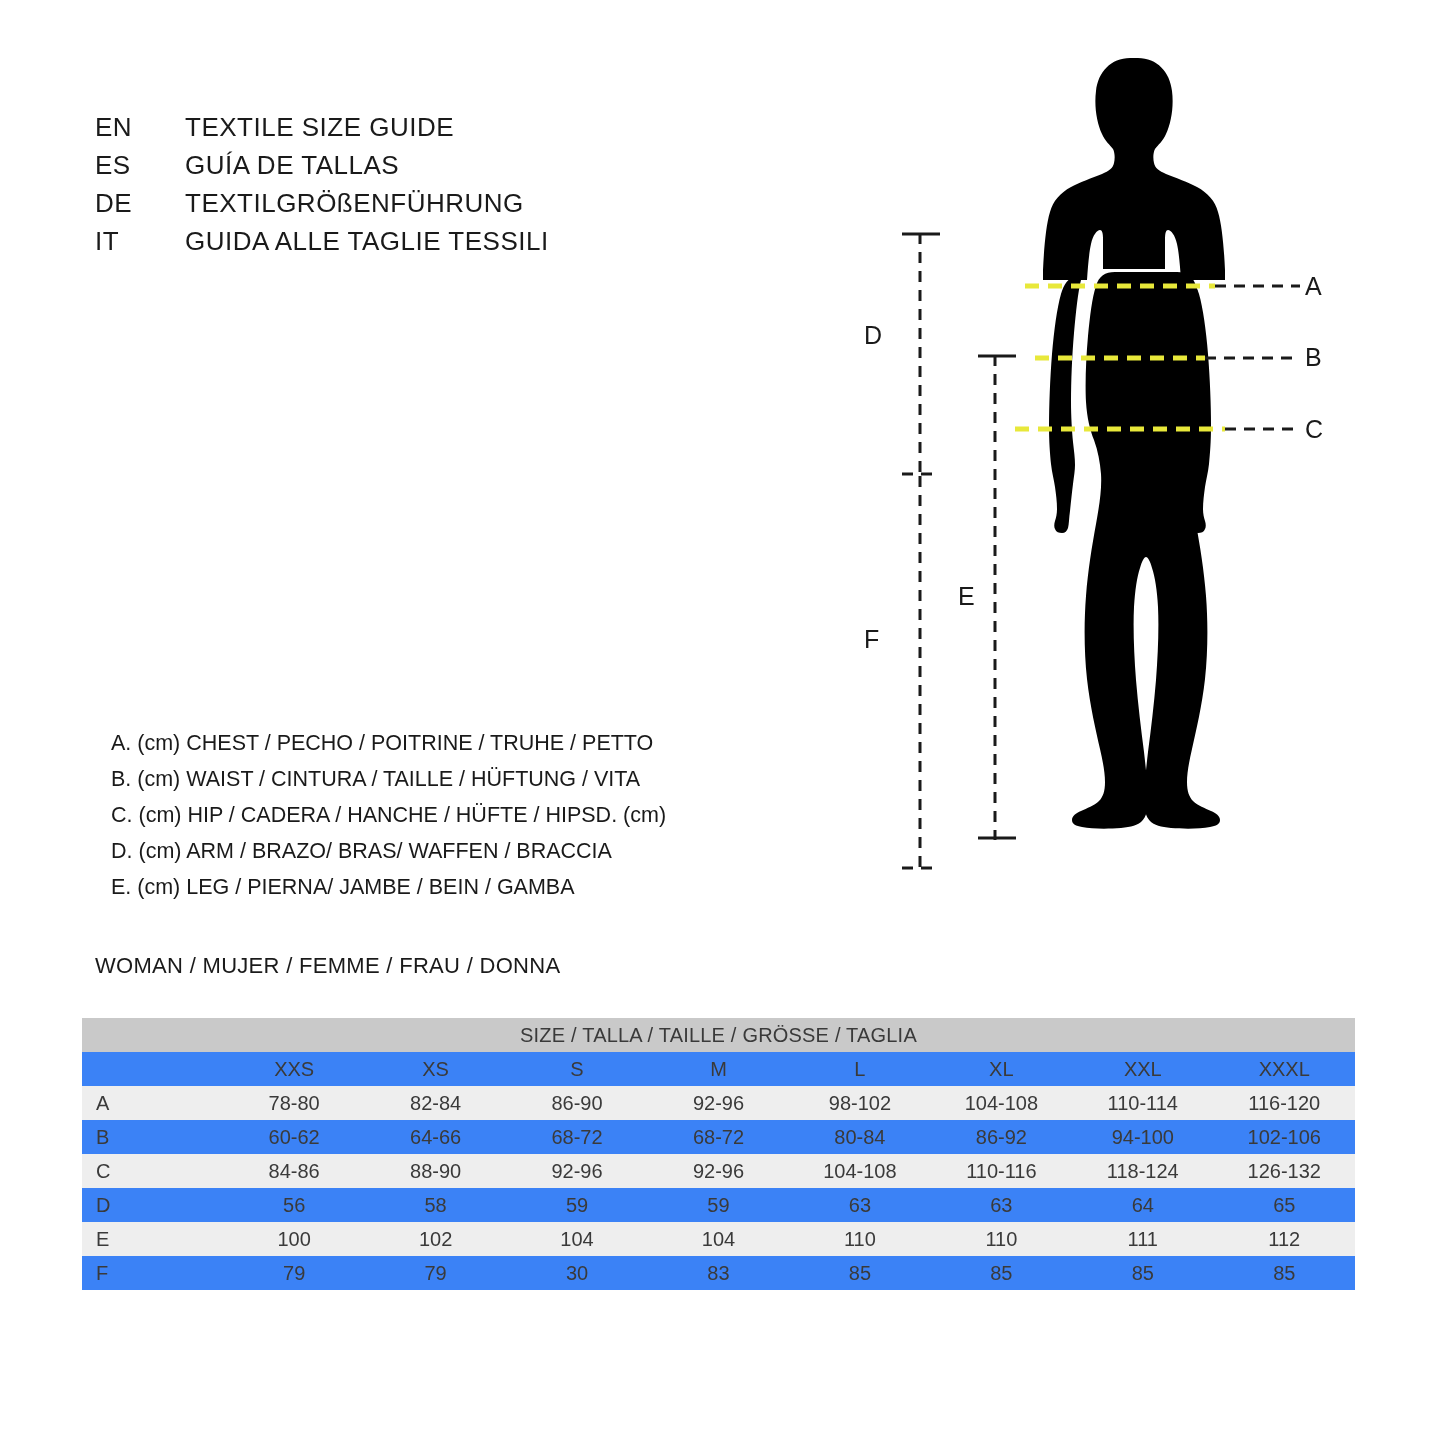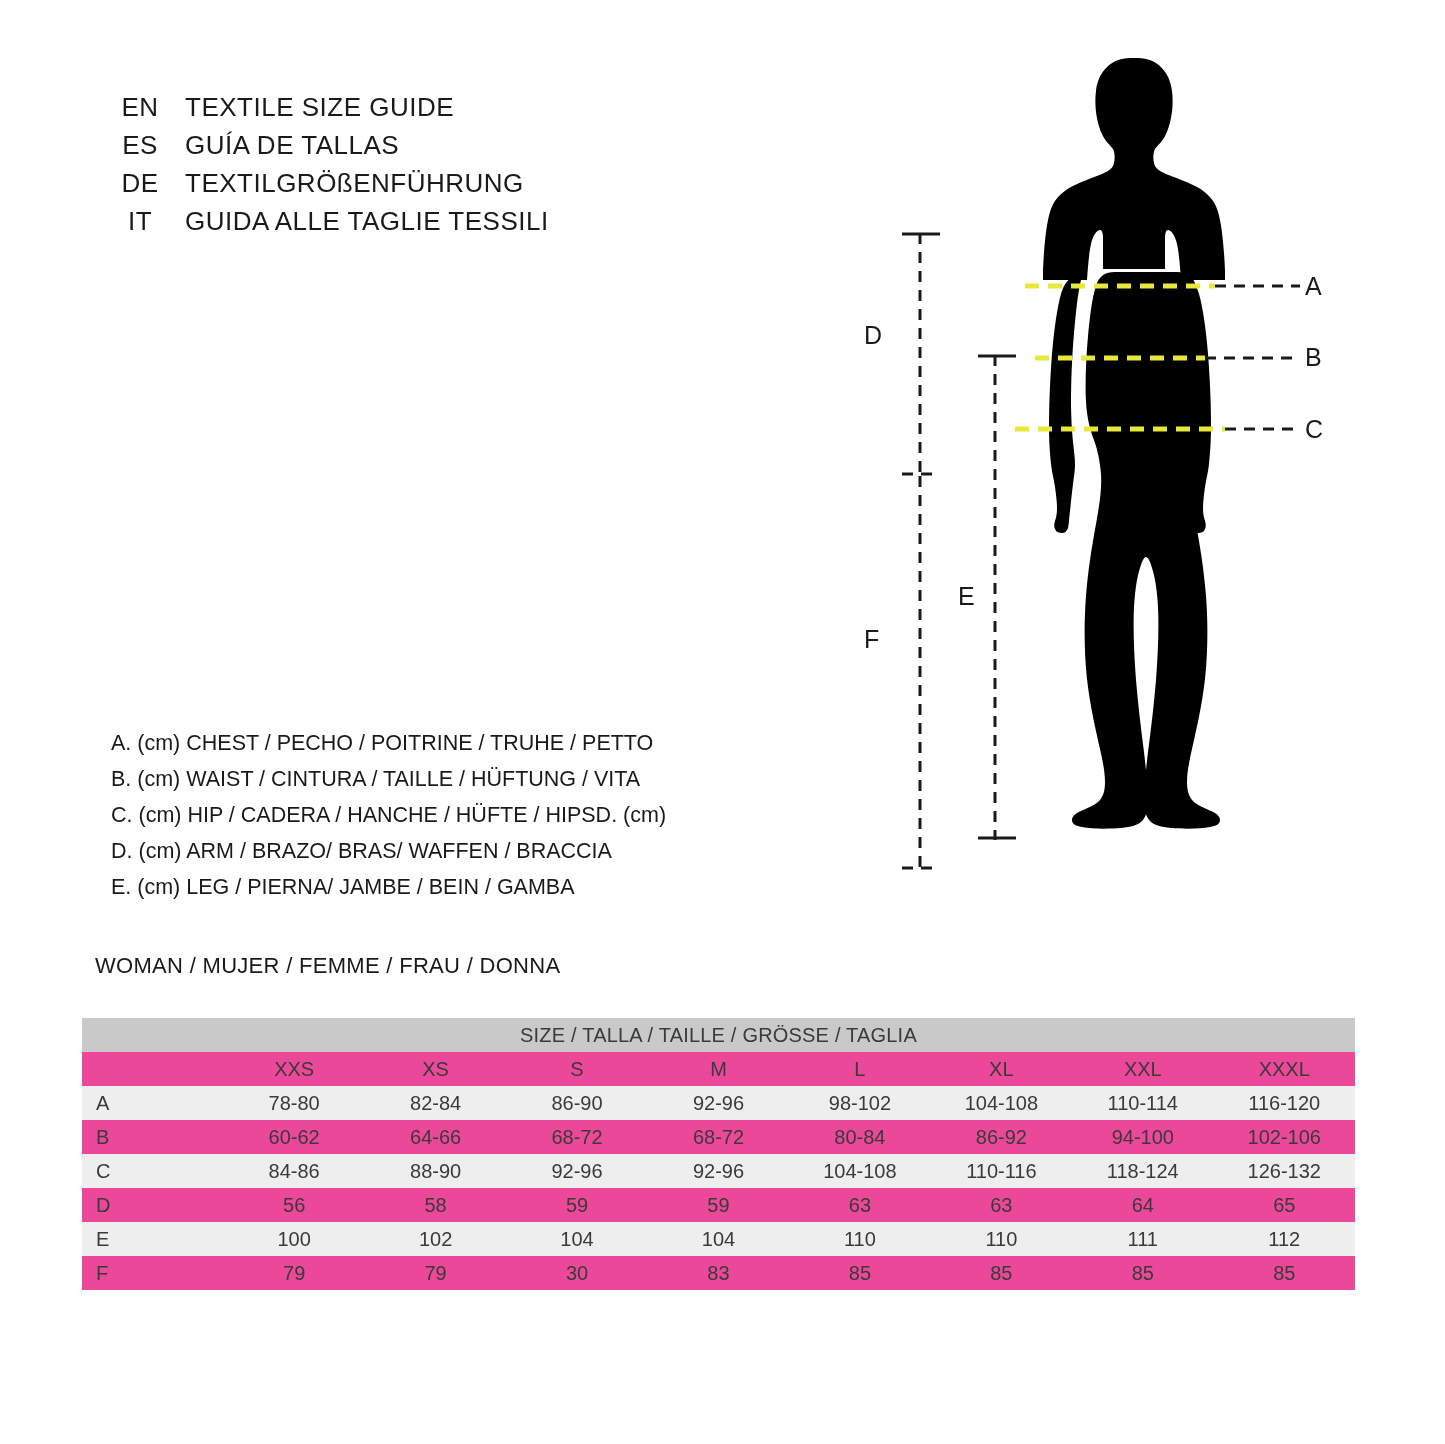--- a/index.html
+++ b/index.html
@@ -14,37 +14,37 @@
     color: #1a1a1a;
     position: relative;
     overflow: hidden;
   }
 
   
   .title-block {
     position: absolute;
     left: 95px;
     top: 92px;
-    text-align: center;
   }
   .title-row {
     display: flex;
     align-items: baseline;
     height: 38px;
   }
   .title-lang {
     width: 90px;
     font-size: 26px;
     letter-spacing: 0.5px;
     color: #1a1a1a;
   }
   .title-text {
     font-size: 26px;
     letter-spacing: 0.5px;
     color: #1a1a1a;
+    margin-top: 20px;
   }
 
   
   .legend-block {
     position: absolute;
     left: 111px;
     top: 725px;
   }
   .legend-row {
     font-size: 21.5px;
@@ -97,21 +97,21 @@
     text-align: left !important;
     padding-left: 14px !important;
     color: #3a3a3a;
   }
   .size-row td {
     background: #ffffff;
     color: #4a4a4a;
     height: 36px;
   }
   .band-grey td { background: #eeeeee; }
-  .band-white td { background: #ec4899; }
+  .band-white td { background: #3b82f6; }
 
   
   .figure-area {
     position: absolute;
     left: 830px;
     top: 40px;
     width: 560px;
     height: 900px;
   }
   .figure-svg { display: block; }

